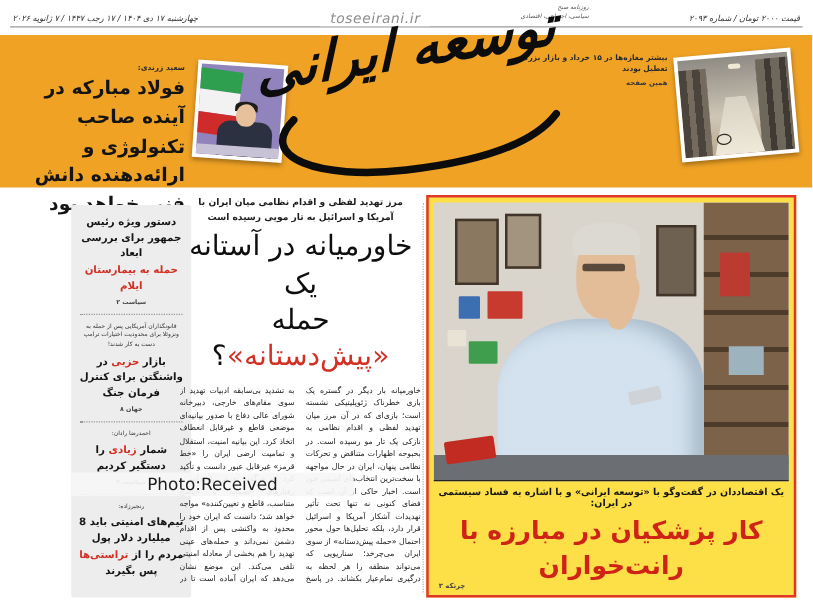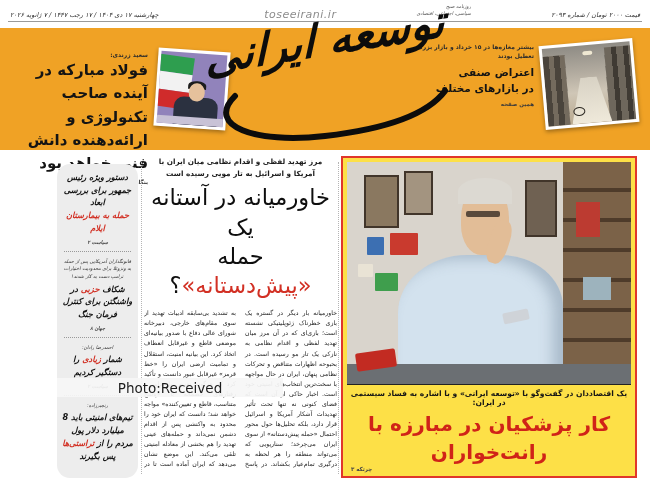--- a/index.html
+++ b/index.html
@@ -41,22 +41,22 @@
   .ph-bazaar .arch-r{position:absolute;right:0;top:4px;width:26px;height:74px;
      background:repeating-linear-gradient(90deg,#6e675c 0 7px,#3f3a33 7px 12px);}
   .ph-bazaar .path{position:absolute;left:24px;bottom:0;width:40px;height:46px;
      background:linear-gradient(180deg,#d8d2c4,#efe9da);clip-path:polygon(30% 0,70% 0,100% 100%,0 100%);}
   .ph-bazaar .lamp{position:absolute;left:40px;top:6px;width:10px;height:4px;background:#efe8d2;border-radius:2px;}
   .ph-bazaar .bike{position:absolute;left:26px;bottom:8px;width:10px;height:7px;border:1px solid #2e2a24;border-radius:50%;background:transparent;}
   
   #content{position:absolute;top:150px;left:0;width:650px;height:332px;}
   .vdots{position:absolute;top:12px;bottom:8px;border-left:1px dotted #b5b5b5;}
   
-  #sidebar{position:absolute;left:57px;top:14px;width:81px;bottom:4px;background:#ededed;
-           border-radius:13px;padding:7px 5px;box-sizing:border-box;text-align:center;font-style:italic;}
+  #sidebar{position:absolute;left:57px;top:14px;width:96px;bottom:4px;background:#ededed;
+           border-radius:2px;padding:7px 5px;box-sizing:border-box;text-align:center;}
   .sb-kicker{font-size:4.8px;color:#333;line-height:1.6;margin-bottom:2px;}
   .sb-title{font-size:8.2px;font-weight:bold;line-height:1.55;color:#141414;}
   .sb-tag{font-size:5px;color:#444;margin-top:4px;font-weight:bold;}
   .sb-sep{border-top:1px dotted #999;margin:6px 2px;}
   .red{color:#d23024;}
   
   #article{position:absolute;left:144px;top:6px;width:193px;}
   .m-kicker{font-size:7.3px;font-weight:bold;text-align:center;line-height:1.6;color:#1c1c1c;padding:0 6px;}
   .m-headline{font-size:22.5px;font-weight:normal;text-align:center;line-height:1.3;margin-top:4px;color:#0e0e0e;}
   .m-body{margin-top:8px;height:168px;overflow:hidden;column-count:2;column-gap:9px;
@@ -140,24 +140,20 @@
         <div class="ph-bazaar">
           <div class="arch-l"></div>
           <div class="arch-r"></div>
           <div class="path"></div>
           <div class="lamp"></div>
           <div class="bike"></div>
         </div>
       </div>
       <div class="txt" style="width:118px;">
         <div class="kicker-sm">بیشتر مغازه‌ها در ۱۵ خرداد و بازار بزرگ تعطیل بودند</div>
-        <div class="promo-title" style="font-size:10.5px;margin-top:4px;">
-          <span>اعتراض صنفی</span><br>
-          <span>در بازارهای مختلف</span>
-        </div>
         <div class="promo-tag">همین صفحه</div>
       </div>
     </div>
   </div>
 
   <div id="content">
 
     <div class="vdots" style="left:141px;"></div>
 
     <div id="sidebar">
@@ -166,21 +162,21 @@
         <div class="sb-title">
           <span>دستور ویژه رئیس جمهور برای بررسی ابعاد</span><br>
           <span class="red">حمله به بیمارستان ایلام</span>
         </div>
         <div class="sb-tag">سیاست ۲</div>
       </div>
       <div class="sb-sep"></div>
 
       <div>
         <div class="sb-kicker">قانونگذاران آمریکایی پس از حمله به ونزوئلا برای محدودیت اختیارات ترامپ دست به کار شدند!</div>
-        <div class="sb-title"><span>شکاف </span><span class="red">حزبی</span><span> در واشنگتن برای کنترل فرمان جنگ</span></div>
+        <div class="sb-title"><span>بازار </span><span class="red">حزبی</span><span> در واشنگتن برای کنترل فرمان جنگ</span></div>
         <div class="sb-tag">جهان ۸</div>
       </div>
       <div class="sb-sep"></div>
 
       <div>
         <div class="sb-kicker">احمدرضا رادان:</div>
         <div class="sb-title"><span>شمار </span><span class="red">زیادی</span><span> را دستگیر کردیم</span></div>
         <div class="sb-tag">سیاست ۲</div>
       </div>
       <div class="sb-sep"></div>

